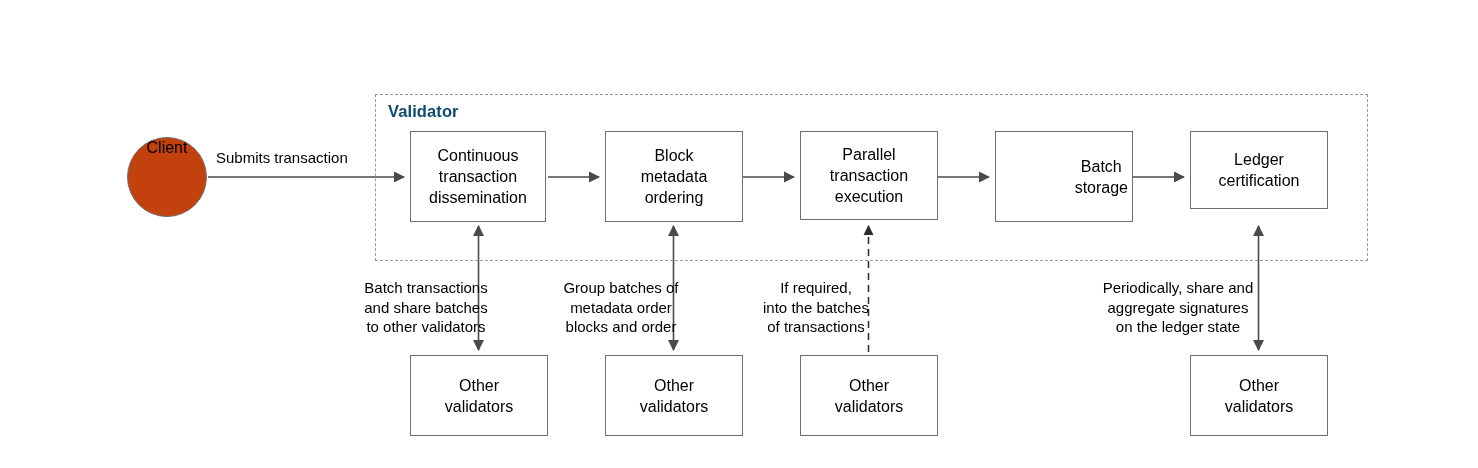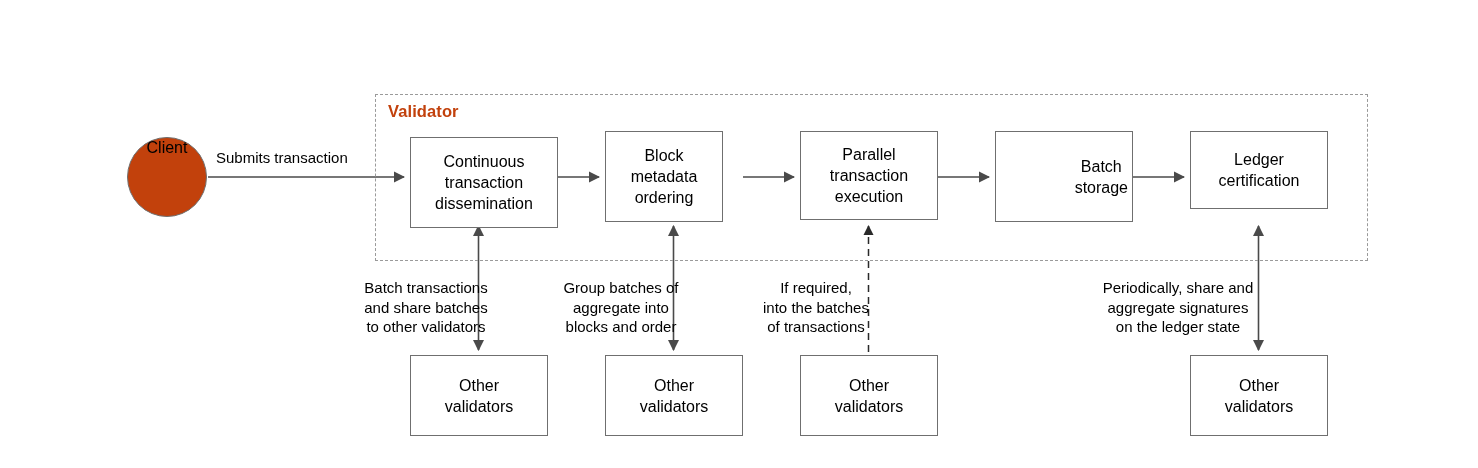--- a/index.html
+++ b/index.html
@@ -39,21 +39,21 @@
     box-sizing: border-box;
     background: transparent;
   }
   .validator-title {
     position: absolute;
     left: 388px;
     top: 102px;
     font-size: 16.5px;
     font-weight: bold;
     letter-spacing: .1px;
-    color: #c2410c;
+    color: #0c4a6e;
     white-space: nowrap;
   }
 
   
   .client-node {
     position: absolute;
     left: 127px;
     top: 137px;
     width: 80px;
     height: 80px;
@@ -149,27 +149,27 @@
 
   <div class="validator-boundary"></div>
   <div class="validator-title">Validator</div>
 
   <div class="client-node">
     <span class="node-text">Client</span>
   </div>
 
   <div class="edge-label submit">Submits transaction</div>
 
-  <div class="proc-box" style="left:410px; top:137px; width:148px; height:91px;">
+  <div class="proc-box" style="left:410px; top:131px; width:136px; height:91px;">
     <span class="node-text">Continuous
 transaction
 dissemination</span>
   </div>
 
-  <div class="proc-box" style="left:605px; top:131px; width:118px; height:91px;">
+  <div class="proc-box" style="left:605px; top:131px; width:138px; height:91px;">
     <span class="node-text">Block
 metadata
 ordering</span>
   </div>
 
   <div class="proc-box" style="left:800px; top:131px; width:138px; height:89px;">
     <span class="node-text">Parallel
 transaction
 execution</span>
   </div>
@@ -182,21 +182,21 @@
   <div class="proc-box" style="left:1190px; top:131px; width:138px; height:78px;">
     <span class="node-text">Ledger
 certification</span>
   </div>
 
   <div class="note-label" style="left:336px; top:278px;">Batch transactions
 and share batches
 to other validators</div>
 
   <div class="note-label" style="left:531px; top:278px;">Group batches of
-aggregate into
+metadata order
 blocks and order</div>
 
   <div class="note-label" style="left:726px; top:278px;">If required,
 into the batches
 of transactions</div>
 
   <div class="note-label" style="left:1078px; top:278px; width:200px;">Periodically, share and
 aggregate signatures
 on the ledger state</div>
 

